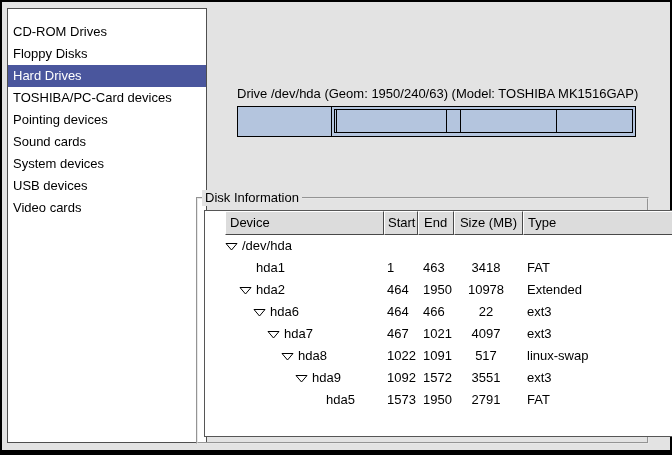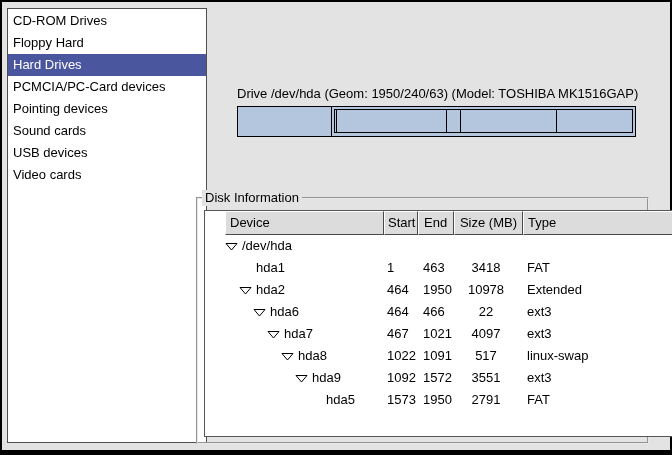--- a/index.html
+++ b/index.html
@@ -10,21 +10,21 @@
     position:relative;overflow:hidden;
     background:#000;
   }
   .screen{position:absolute;inset:0;background:#000;}
   .window{position:absolute;top:2px;left:2px;right:2px;bottom:5px;background:var(--window-bg,#e3e3e3);}
 
   
   .device-list{
     position:absolute;left:5px;top:6px;width:200px;height:435px;
     background:#fff;border:1px solid #4f4f4f;box-sizing:border-box;
-    padding-top:1px;overflow:hidden;
+    padding-top:12px;overflow:hidden;
   }
   .list-item{height:22px;line-height:22px;padding-left:5px;white-space:nowrap;cursor:default;}
   .list-item.selected{background:var(--selection,#4a569d);color:#fff;}
 
   
   .drive-label{position:absolute;left:235px;top:84px;white-space:nowrap;}
   .part-bar{
     position:absolute;left:235px;top:104px;width:399px;height:31px;
     background:var(--partition-fill,#b4c5de);
     border:1px solid #000;box-sizing:border-box;
@@ -77,25 +77,26 @@
   .expander.spacer{visibility:hidden;}
 </style>
 </head>
 <body>
 
 <div class="screen">
 <div class="window">
 
   <div class="device-list">
     <div class="list-item">CD-ROM Drives</div>
-    <div class="list-item">Floppy Hard</div>
+    <div class="list-item">Floppy Disks</div>
     <div class="list-item selected">Hard Drives</div>
-    <div class="list-item">PCMCIA/PC-Card devices</div>
+    <div class="list-item">TOSHIBA/PC-Card devices</div>
     <div class="list-item">Pointing devices</div>
     <div class="list-item">Sound cards</div>
+    <div class="list-item">System devices</div>
     <div class="list-item">USB devices</div>
     <div class="list-item">Video cards</div>
   </div>
 
   <div class="drive-label">Drive /dev/hda (Geom: 1950/240/63) (Model: TOSHIBA MK1516GAP)</div>
   <div class="part-bar" id="part-bar">
         <div class="seg primary" style="left: 0%; width: 23.7436%;"></div>
         <div class="ext" style="left: calc(23.7436% + 2px);">
           <div class="lseg" style="width: 0.201748%;"></div>
           <div class="lseg" style="width: 37.3235%;"></div>

